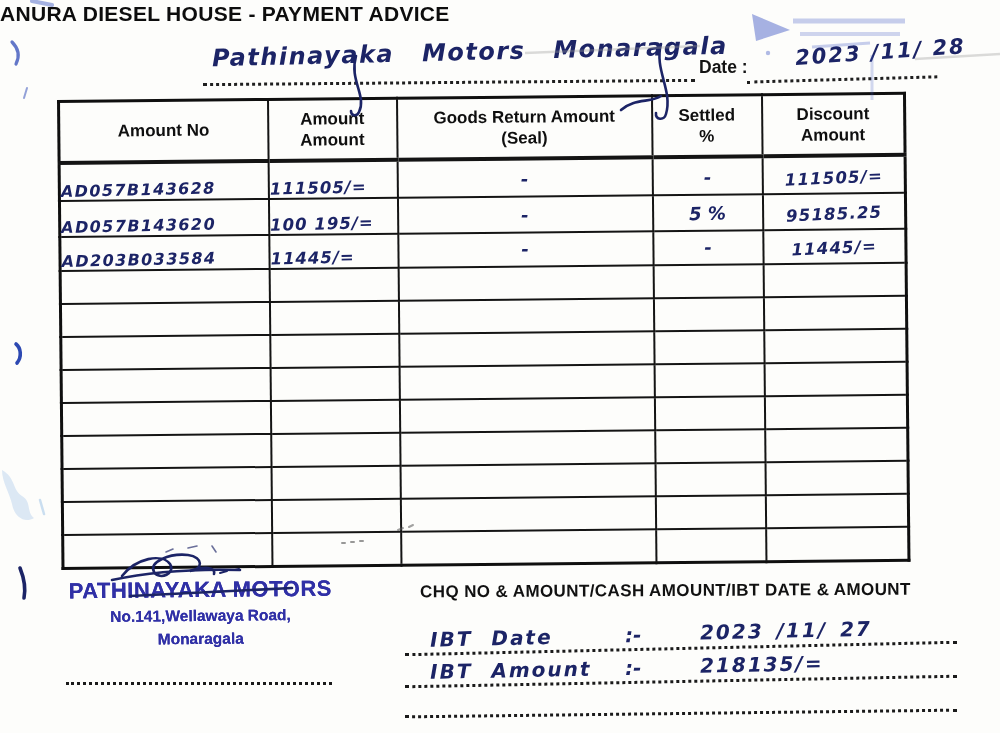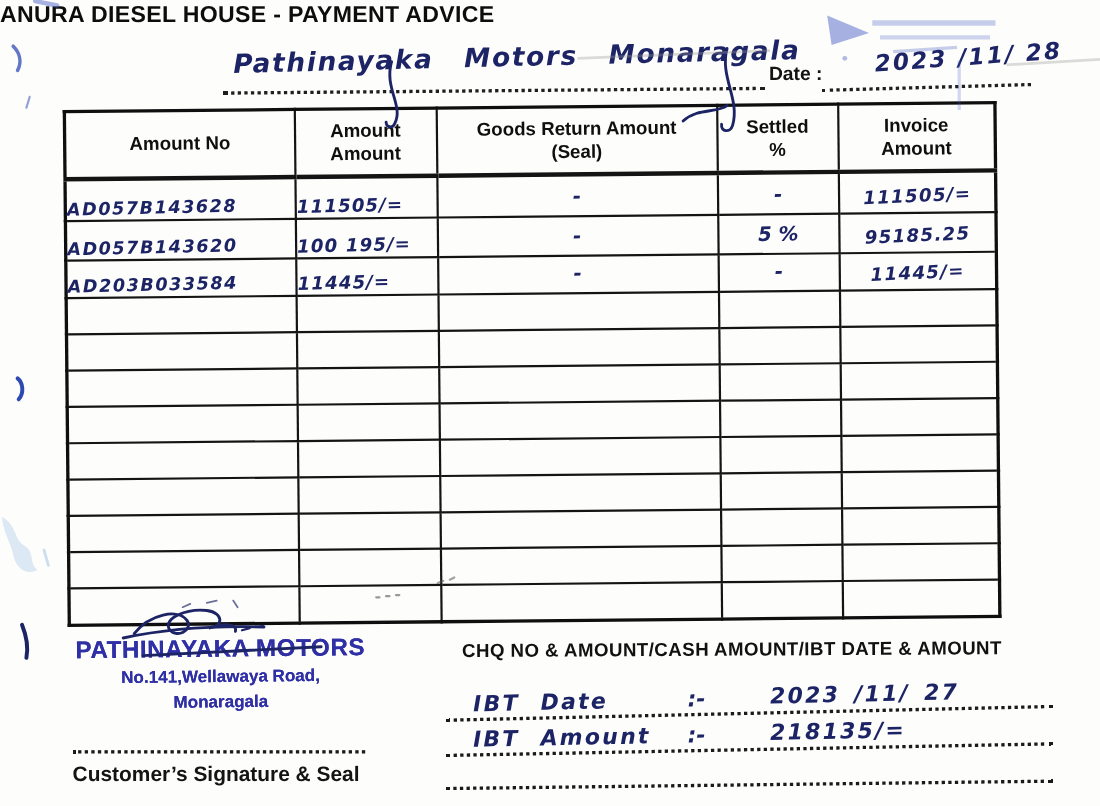--- a/index.html
+++ b/index.html
@@ -119,21 +119,21 @@
           </th>
           <th>
             <span>Goods Return Amount</span><br>
             <span>(Seal)</span>
           </th>
           <th>
             <span>Settled</span><br>
             <span>%</span>
           </th>
           <th>
-            <span>Invoice</span><br>
+            <span>Discount</span><br>
             <span>Amount</span>
           </th>
         </tr>
       </thead>
       <tbody>
         <tr class="row r1">
           <td class="c-invno"><span class="hw">AD057B143628</span></td>
           <td class="c-amt"><span class="hw">111505/=</span></td>
           <td class="c-ret"><span class="hw">-</span></td>
           <td class="c-disc"><span class="hw">-</span></td>
@@ -221,21 +221,20 @@
     </table>
   </div>
 
   <div class="stamp">
     <div class="s1">PATHINAYAKA MOTORS</div>
     <div class="s2">No.141,Wellawaya Road,</div>
     <div class="s3">Monaragala</div>
   </div>
 
   <div class="sig-line"></div>
-  <div class="printed sig-label">Customer’s Signature &amp; Seal</div>
 
   <div class="chq-header">CHQ NO &amp; AMOUNT/CASH AMOUNT/IBT DATE &amp; AMOUNT</div>
 
   <div class="ibt-row ibt-date">
     <span class="hw lbl">IBT Date</span>
     <span class="hw sep">:-</span>
     <span class="hw val">2023 /11/ 27</span>
   </div>
   <div class="ibt-row ibt-amount">
     <span class="hw lbl">IBT Amount</span>

